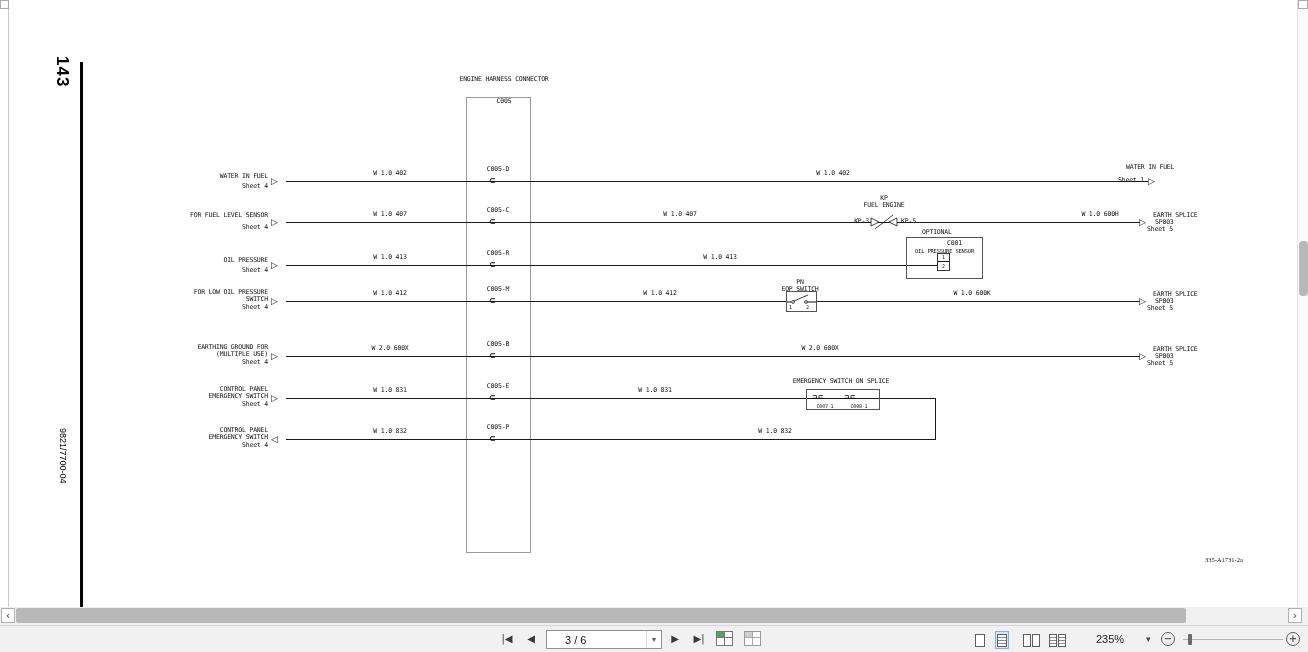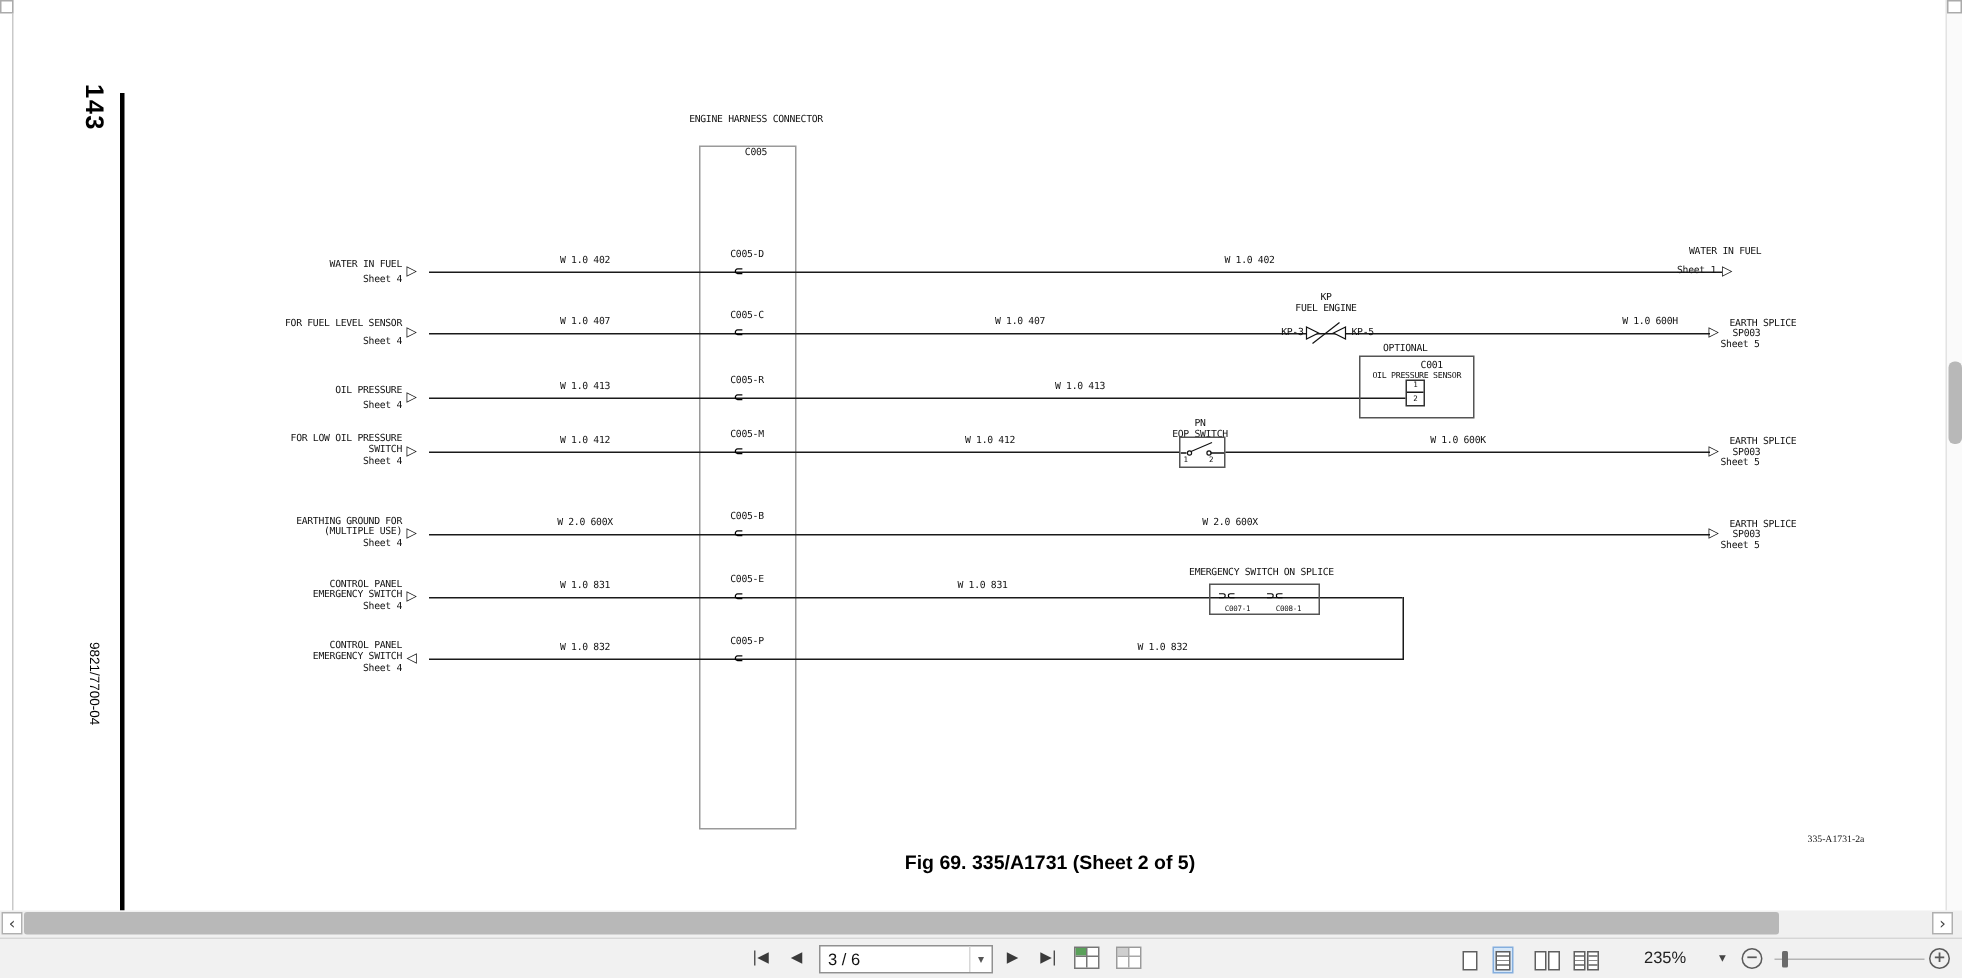--- a/index.html
+++ b/index.html
@@ -28,21 +28,21 @@
   .hscroll{position:absolute;left:0;top:607px;width:1308px;height:18px;background:#f0f0f0}
   .hthumb{position:absolute;left:16px;top:1px;width:1170px;height:15px;background:#b8b8b8;border-radius:2px}
   .sbtn{position:absolute;top:1px;width:14px;height:15px;background:#fff;border:1px solid #b0b0b0;color:#444;font-family:"DejaVu Sans",sans-serif;font-size:11px;line-height:13px;text-align:center}
   .vscroll{position:absolute;left:1297px;top:0;width:11px;height:607px;background:#fafafa;border-left:1px solid #e3e3e3}
   .vthumb{position:absolute;left:1px;top:241px;width:9px;height:55px;background:#b8b8b8;border-radius:4px}
   .vbtn{position:absolute;left:0;top:0;width:10px;height:9px;background:#fff;border:1px solid #aaa}
   
   .statusbar{position:absolute;left:0;top:625px;width:1308px;height:27px;background:#f1f1f1;border-top:1px solid #d6d6d6}
   .sbicon{position:absolute;top:6px;color:#3a3a3a;font-family:"DejaVu Sans",sans-serif;font-size:10px;line-height:14px;text-align:center}
   .combo{position:absolute;left:546px;top:4px;width:116px;height:19px;background:#fff;border:1px solid #919191}
-  .combo input{position:absolute;left:0;top:0;width:88px;height:17px;border:none;outline:none;font-family:"Liberation Sans",sans-serif;font-size:11px;padding-left:5px;background:transparent;color:#111}
+  .combo input{position:absolute;left:0;top:0;width:88px;height:17px;border:none;outline:none;font-family:"Liberation Sans",sans-serif;font-size:11px;padding-left:18px;background:transparent;color:#111}
   .combo .drop{position:absolute;right:0;top:0;width:15px;height:17px;border-left:1px solid #d8d8d8;font-size:8px;line-height:17px;text-align:center;color:#555;font-family:"DejaVu Sans",sans-serif}
   .zoomtext{position:absolute;left:1096px;top:7px;font-family:"Liberation Sans",sans-serif;font-size:11px;color:#222}
   .zcaret{position:absolute;left:1146px;top:8px;font-family:"DejaVu Sans",sans-serif;font-size:9px;color:#444}
   .zc{position:absolute;top:6px;width:14px;height:14px;border:1.5px solid #5a5a5a;border-radius:50%;font-family:"DejaVu Sans",sans-serif;font-weight:bold;font-size:10px;line-height:11px;text-align:center;color:#5a5a5a}
   .ztrack{position:absolute;left:1183px;top:13px;width:100px;height:1px;background:#b5b5b5}
   .zhandle{position:absolute;left:1188px;top:8px;width:4px;height:11px;background:#6b6b6b;border-radius:1px}
   .laybtn{position:absolute;top:6px;height:16px;display:flex;align-items:center;gap:1px;padding:1px}
   .laybtn.sel{background:#d6e7f8;outline:1px solid #84aede}
   .pg{width:10px;height:13px;border:1px solid #5f5f5f;background:#fff}
   .pg.lines{background:repeating-linear-gradient(#fff 0 2px,#8a8a8a 2px 3px)}
@@ -183,21 +183,20 @@
   <div class="t tr" style="left:100px;top:427px;width:168px">CONTROL PANEL</div>
   <div class="t tr" style="left:100px;top:434px;width:168px">EMERGENCY SWITCH</div>
   <div class="t tr" style="left:100px;top:442px;width:168px">Sheet 4</div>
   <span class="sym" style="left:271px;top:434px">◁</span>
   <div class="w" style="left:286px;top:439px;width:650px"></div>
   <div class="t tc" style="left:355px;top:428px;width:70px">W 1.0 832</div>
   <div class="t tc" style="left:468px;top:424px;width:60px">C005-P</div>
   <span class="pinsym" style="left:489px;top:435px">⊂</span>
   <div class="t tc" style="left:740px;top:428px;width:70px">W 1.0 832</div>
 
-  <div class="caption">Fig 69. 335/A1731 (Sheet 2 of 5)</div>
   <div class="drawref">335-A1731-2a</div>
 
   <div class="vscroll">
     <div class="vbtn"></div>
     <div class="vthumb"></div>
   </div>
   <div class="hscroll">
     <div class="sbtn" style="left:1px">‹</div>
     <div class="hthumb"></div>
     <div class="sbtn" style="left:1288px">›</div>

